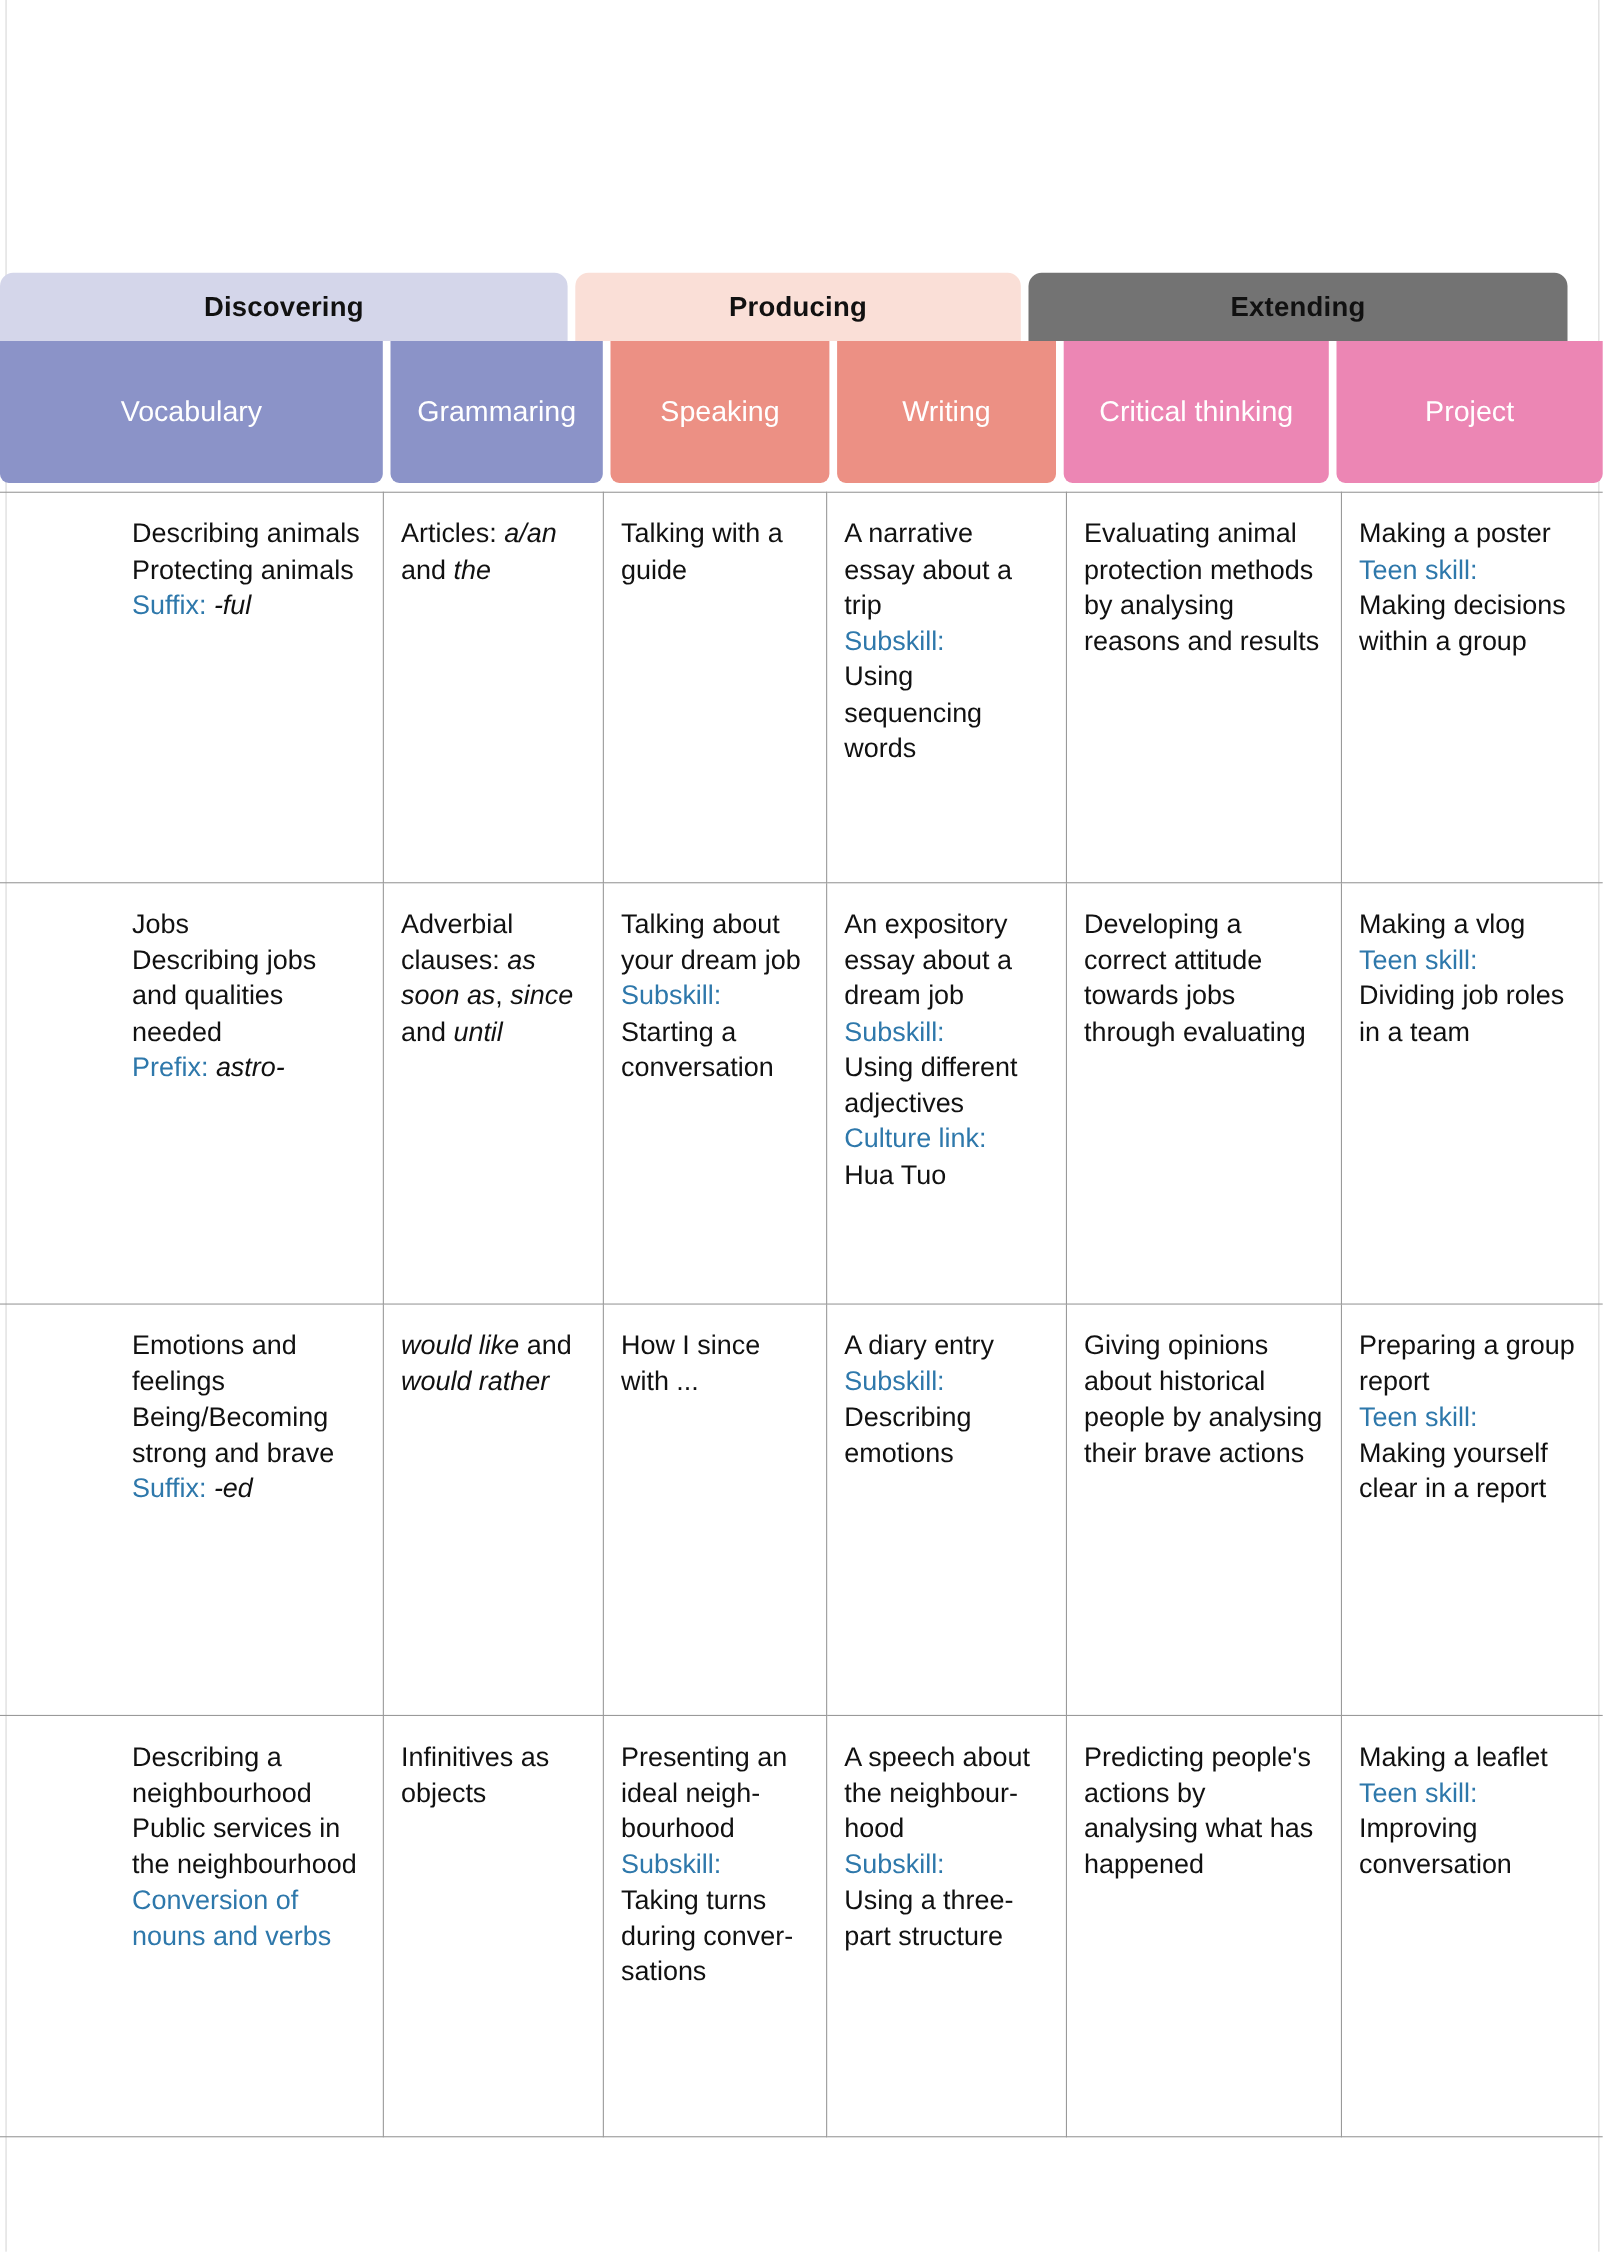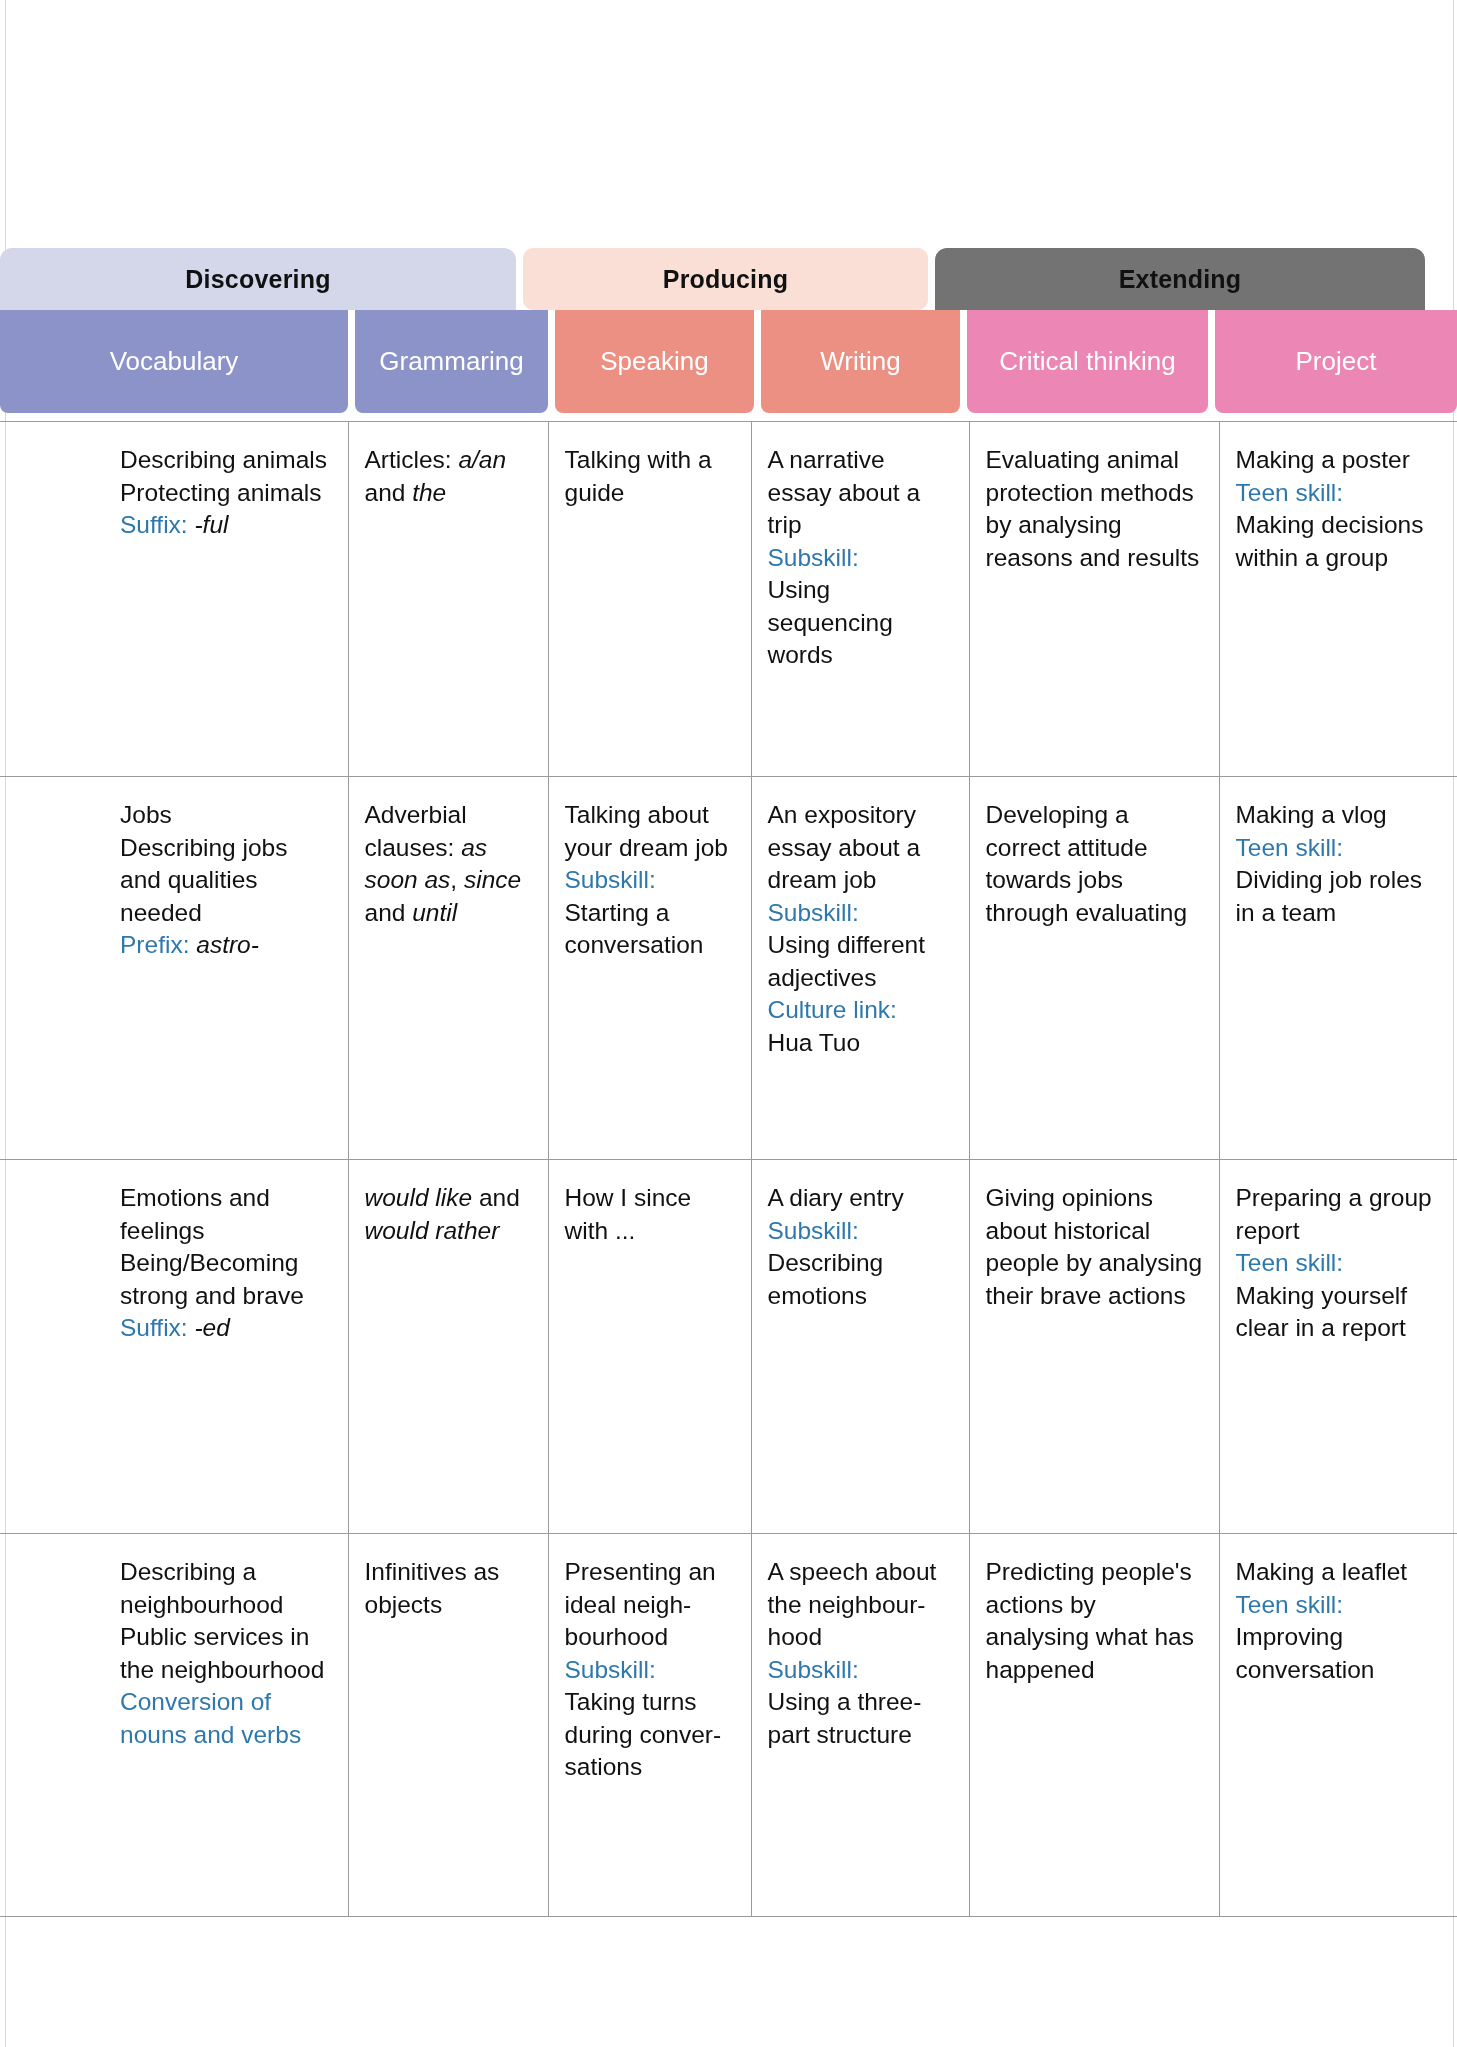--- a/index.html
+++ b/index.html
@@ -44,27 +44,27 @@
     display: flex;
     align-items: center;
     justify-content: center;
     border-radius: 12px 12px 0 0;
     font-size: 25px;
     font-weight: bold;
     color: #111111;
     letter-spacing: 0.2px;
   }
   .group-discovering { background: #d4d6ea; }
-  .group-producing   { background: #fadfd7; border-radius: 10px; }
+  .group-producing   { background: #fadfd7; }
   .group-extending   { background: #737373; }
 
   
   .sub-row {
     display: flex;
-    height: 103px;
+    height: 129px;
     gap: 7px;
     margin-top: 0;
   }
   .sub-group {
     display: flex;
     gap: 7px;
   }
   .sub-cell {
     display: flex;
     align-items: center;

